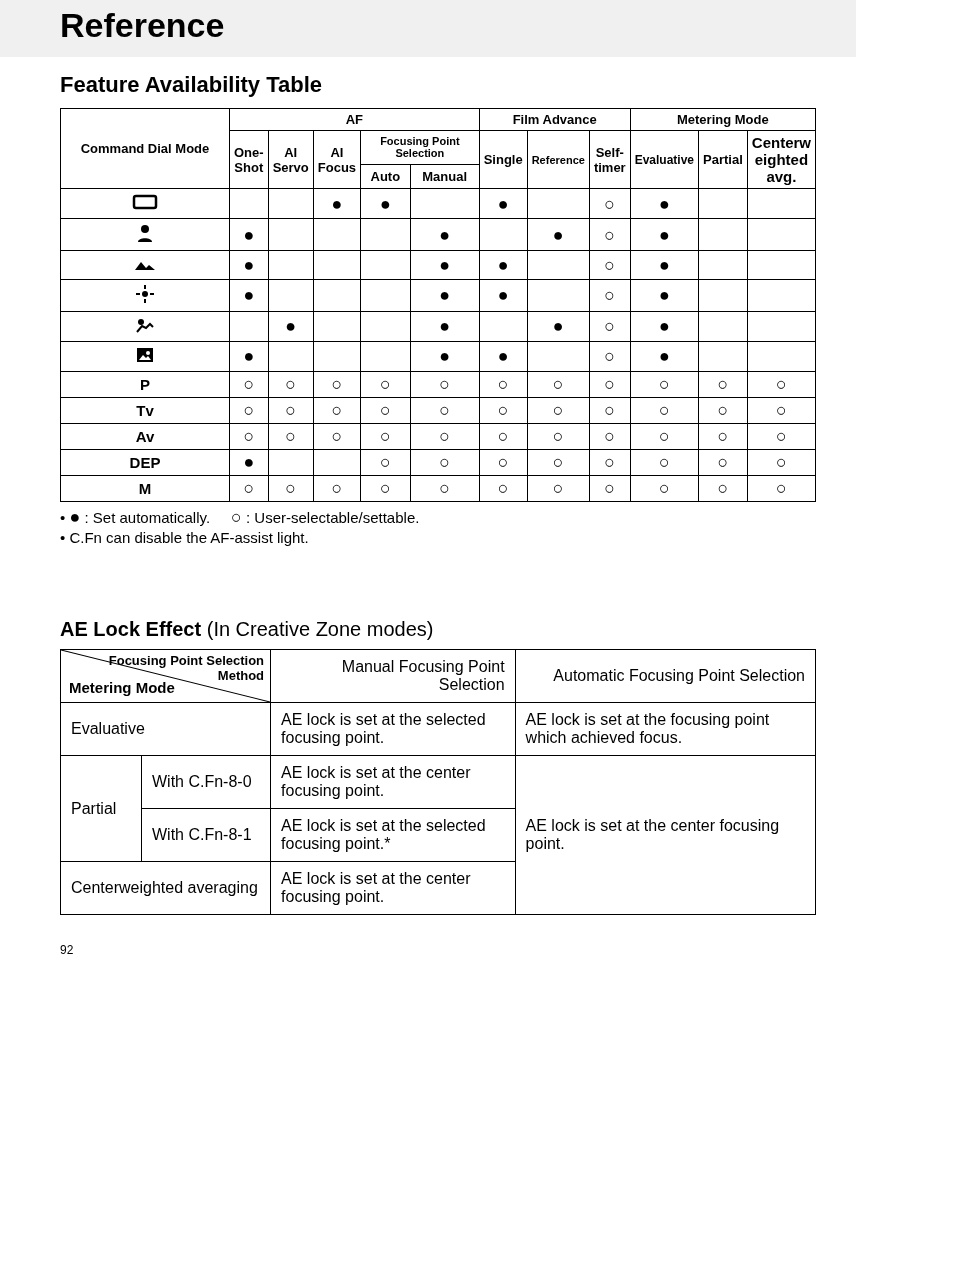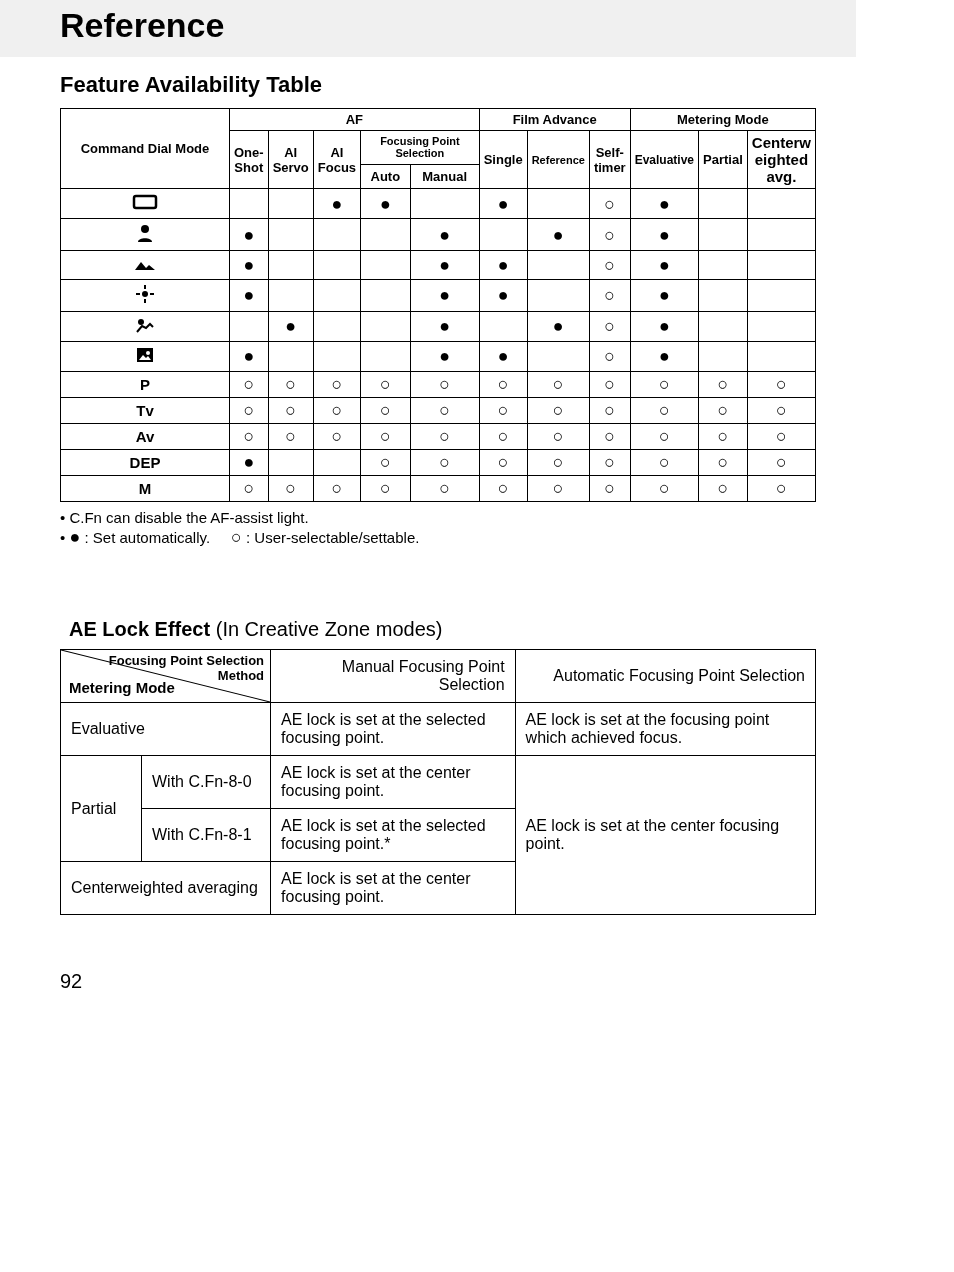--- a/index.html
+++ b/index.html
@@ -1,39 +1,39 @@
 <!DOCTYPE html>
 <html><head>
 <meta charset="utf-8">
 <style>
   html,body{margin:0;padding:0;background:#fff;color:#000;font-family:Arial,Helvetica,sans-serif}
   .page{width:856px;min-height:1272px;box-sizing:border-box;padding:0 40px 40px 60px}
   .topbar{background:#f0f0f0;padding:0 0 6px 0;margin:0 -40px 0 -60px}
   h1{font-size:34px;font-weight:700;margin:0;padding:6px 0 6px 60px}
   h2{font-size:22px;font-weight:700;margin:15px 0 10px 0}
-  h3{font-size:20px;font-weight:700;margin:70px 0 8px 9px}
+  h3{font-size:20px;font-weight:700;margin:70px 0 8px 0}
   h3 .sub{font-weight:400}
   table{border-collapse:collapse}
   .tbl1{width:100%;font-size:13px}
   .tbl1 th,.tbl1 td{border:1px solid #000;padding:3px 4px;text-align:center;vertical-align:middle}
   .tbl1 th{font-weight:700;background:#fff}
   .tbl1 .rowlabel{font-weight:700;font-size:15px;padding:4px 0}
   .cell-dot{font-size:18px;line-height:1}
   .cell-filled::before{content:"\25CF"}
   .cell-open::before{content:"\25CB"}
   .notes{font-size:15px;margin-top:6px;line-height:1.35}
   .notes .bullet{font-size:15px}
   .tbl2{width:100%;font-size:16px;margin-top:6px}
   .tbl2 th,.tbl2 td{border:1px solid #000;padding:8px 10px;text-align:left;vertical-align:middle}
   .tbl2 .diag{position:relative;min-height:60px;padding:0}
   .tbl2 .diag .a{position:absolute;top:4px;right:6px;font-size:13px;text-align:right;line-height:1.15}
   .tbl2 .diag .b{position:absolute;bottom:6px;left:8px;font-size:15px}
   .tbl2 .diag svg{position:absolute;inset:0;width:100%;height:100%}
   .tbl2 th.hdr{text-align:right;font-weight:400}
-  .pagenum{margin-top:55px;font-size:20px}
+  .pagenum{margin-top:28px;font-size:12px}
   
   .ic{display:inline-block;vertical-align:middle}
 </style>
 </head>
 <body>
 
 <div class="page">
   <div class="topbar">
     <h1>Reference</h1>
   </div>
@@ -245,28 +245,28 @@
           <td class="cell-dot cell-open"></td>
           <td class="cell-dot cell-open"></td>
           <td class="cell-dot cell-open"></td>
           <td class="cell-dot cell-open"></td>
           <td class="cell-dot cell-open"></td>
         </tr>
       </tbody>
   </table>
 
   <div class="notes">
-    <div><span class="bullet">•&nbsp;</span><span>C.Fn can disable the AF-assist light.</span></div>
     <div>
       <span class="bullet">•&nbsp;</span><span class="cell-dot cell-filled"></span>
       <span>: Set automatically.</span>
       &nbsp;&nbsp;&nbsp;
       <span class="cell-dot cell-open"></span>
       <span>: User-selectable/settable.</span>
     </div>
+    <div><span class="bullet">•&nbsp;</span><span>C.Fn can disable the AF-assist light.</span></div>
   </div>
 
   <h3>
     <span>AE Lock Effect</span>
     <span class="sub">(In Creative Zone modes)</span>
   </h3>
 
   <table class="tbl2">
     <tbody>
         <tr>

